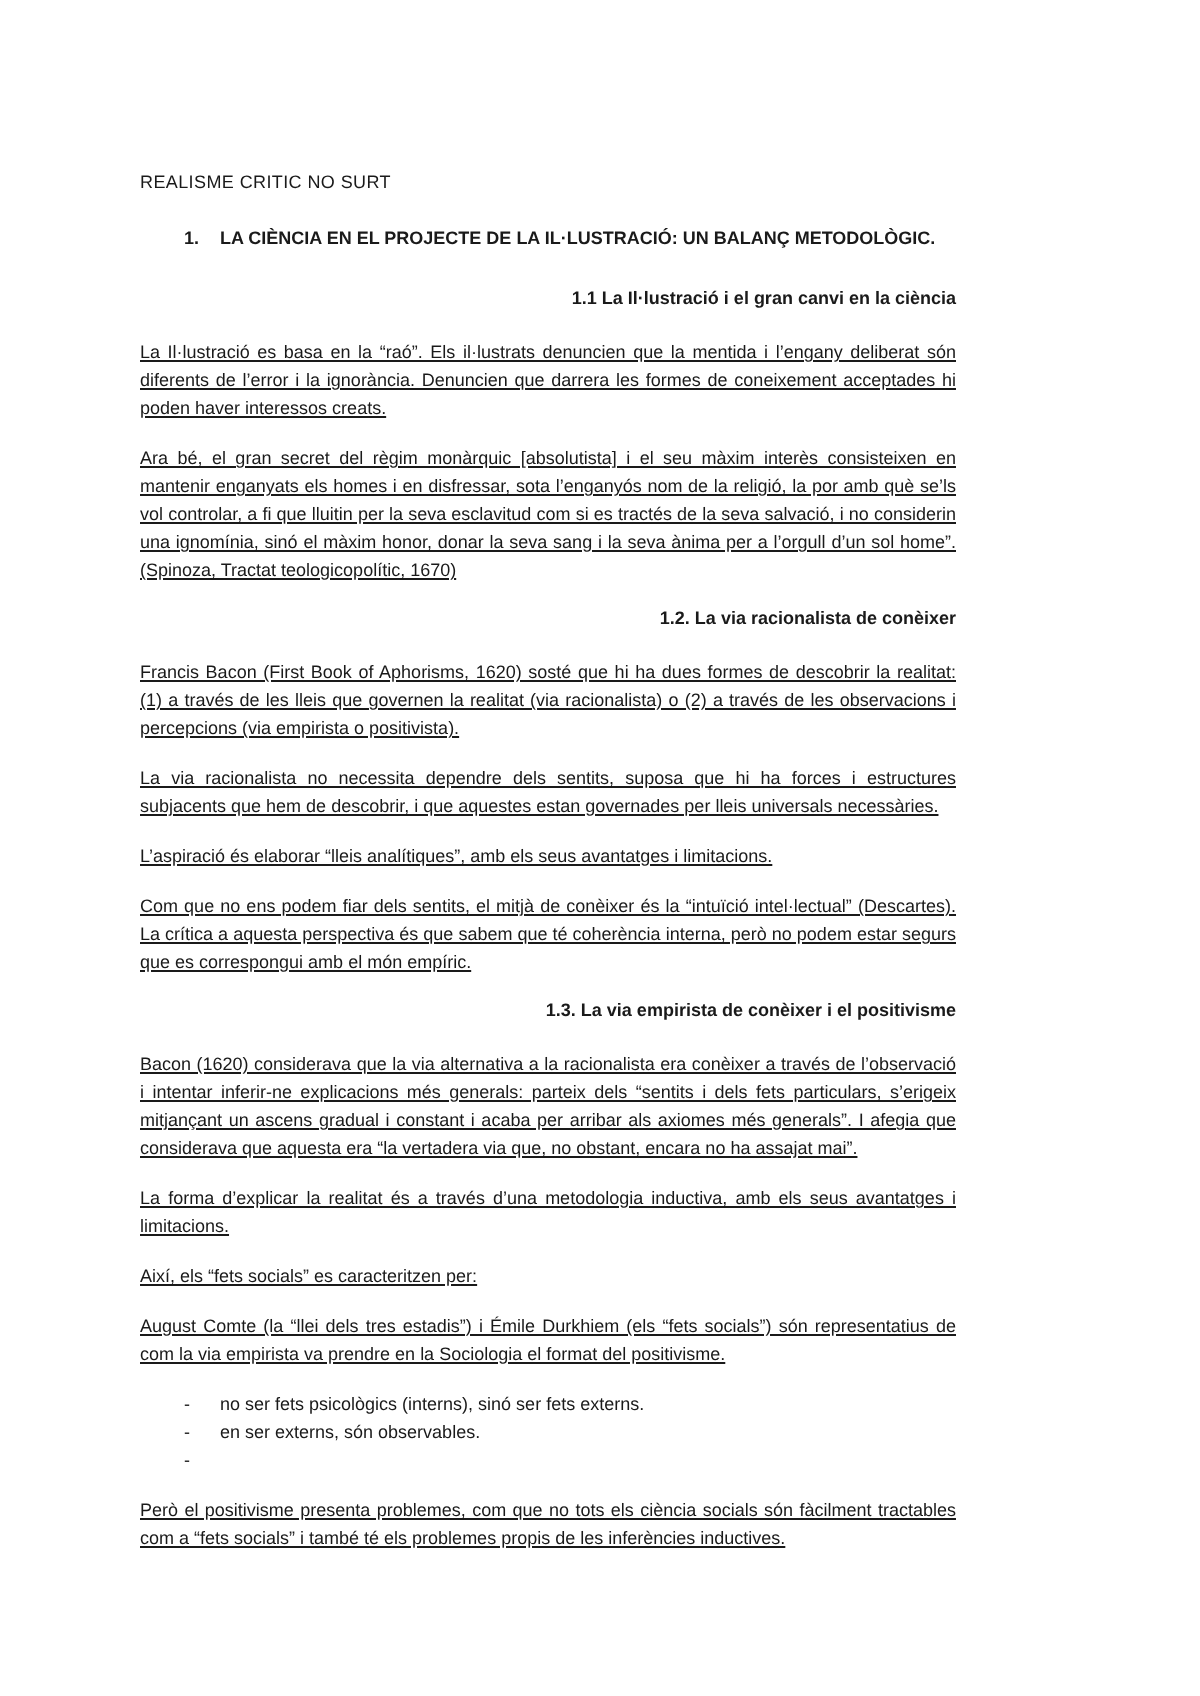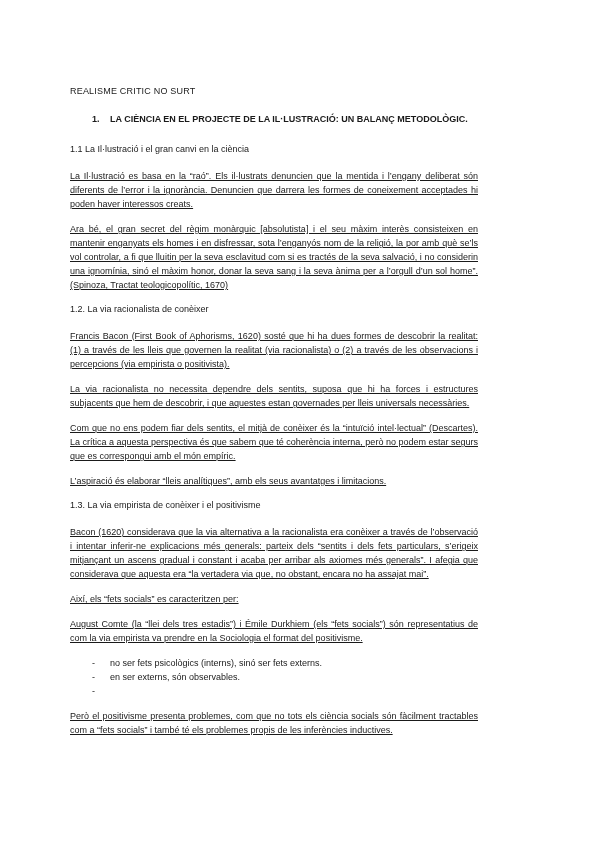--- a/index.html
+++ b/index.html
@@ -34,24 +34,25 @@
     font-size: 9px;
     line-height: 12px;
     padding-left: 22px;
     margin-bottom: 18px;
   }
   .main-heading .num {
     width: 18px;
     flex: 0 0 18px;
   }
   .section-heading {
-    font-weight: normal;
+    font-weight: bold;
     font-size: 9px;
     line-height: 12px;
     margin: 8px 0 14px 0;
+    text-align: right;
   }
   p.body-par {
     font-size: 9px;
     line-height: 14px;
     text-align: justify;
     margin: 0 0 11px 0;
     text-decoration: underline;
   }
   .bullet-list {
     margin: 0 0 11px 0;
@@ -82,27 +83,28 @@
   <div>
     <div class="section-heading">1.1 La Il·lustració i el gran canvi en la ciència</div>
     <p class="body-par">La Il·lustració es basa en la “raó”. Els il·lustrats denuncien que la mentida i l’engany deliberat són diferents de l’error i la ignorància. Denuncien que darrera les formes de coneixement acceptades hi poden haver interessos creats.</p>
     <p class="body-par">Ara bé, el gran secret del règim monàrquic [absolutista] i el seu màxim interès consisteixen en mantenir enganyats els homes i en disfressar, sota l’enganyós nom de la religió, la por amb què se’ls vol controlar, a fi que lluitin per la seva esclavitud com si es tractés de la seva salvació, i no considerin una ignomínia, sinó el màxim honor, donar la seva sang i la seva ànima per a l’orgull d’un sol home”. (Spinoza, Tractat teologicopolític, 1670)</p>
   </div>
 
   <div>
     <div class="section-heading">1.2. La via racionalista de conèixer</div>
     <p class="body-par">Francis Bacon (First Book of Aphorisms, 1620) sosté que hi ha dues formes de descobrir la realitat: (1) a través de les lleis que governen la realitat (via racionalista) o (2) a través de les observacions i percepcions (via empirista o positivista).</p>
     <p class="body-par">La via racionalista no necessita dependre dels sentits, suposa que hi ha forces i estructures subjacents que hem de descobrir, i que aquestes estan governades per lleis universals necessàries.</p>
+    <p class="body-par">L’aspiració és elaborar “lleis analítiques”, amb els seus avantatges i limitacions.</p>
     <p class="body-par">Com que no ens podem fiar dels sentits, el mitjà de conèixer és la “intuïció intel·lectual” (Descartes). La crítica a aquesta perspectiva és que sabem que té coherència interna, però no podem estar segurs que es correspongui amb el món empíric.</p>
-    <p class="body-par">L’aspiració és elaborar “lleis analítiques”, amb els seus avantatges i limitacions.</p>
   </div>
 
   <div>
     <div class="section-heading">1.3. La via empirista de conèixer i el positivisme</div>
     <p class="body-par">Bacon (1620) considerava que la via alternativa a la racionalista era conèixer a través de l’observació i intentar inferir-ne explicacions més generals: parteix dels “sentits i dels fets particulars, s’erigeix mitjançant un ascens gradual i constant i acaba per arribar als axiomes més generals”. I afegia que considerava que aquesta era “la vertadera via que, no obstant, encara no ha assajat mai”.</p>
+    <p class="body-par">La forma d’explicar la realitat és a través d’una metodologia inductiva, amb els seus avantatges i limitacions.</p>
     <p class="body-par">Així, els “fets socials” es caracteritzen per:</p>
     <p class="body-par">August Comte (la “llei dels tres estadis”) i Émile Durkhiem (els “fets socials”) són representatius de com la via empirista va prendre en la Sociologia el format del positivisme.</p>
 
     <div class="bullet-list">
       <div class="list-item">
         <span class="marker">-</span>
         <span>no ser fets psicològics (interns), sinó ser fets externs.</span>
       </div>
       <div class="list-item">
         <span class="marker">-</span>

